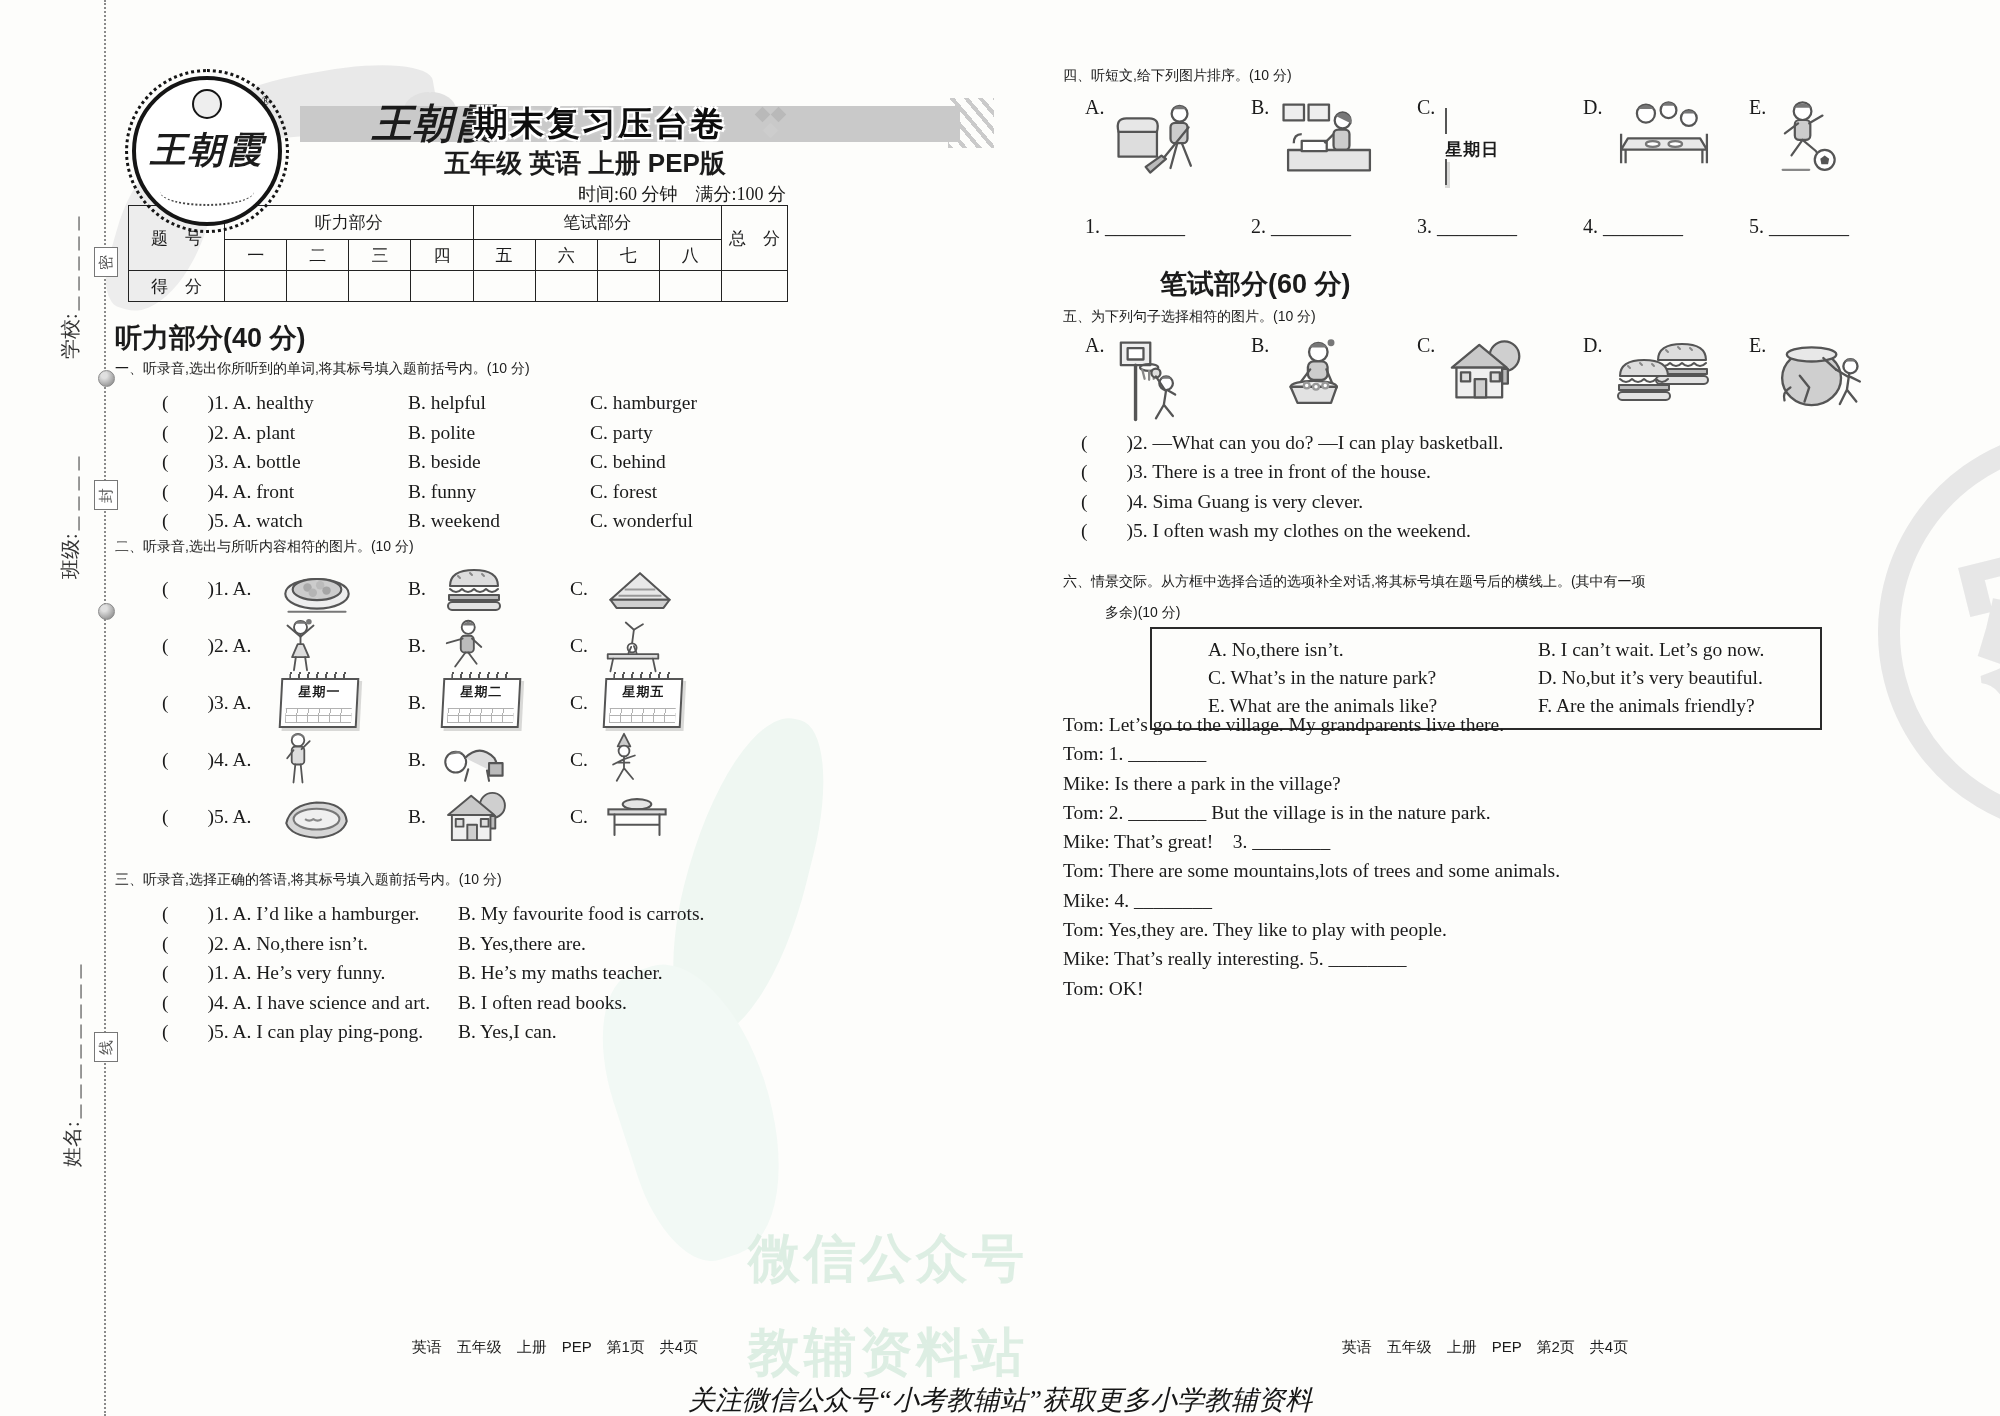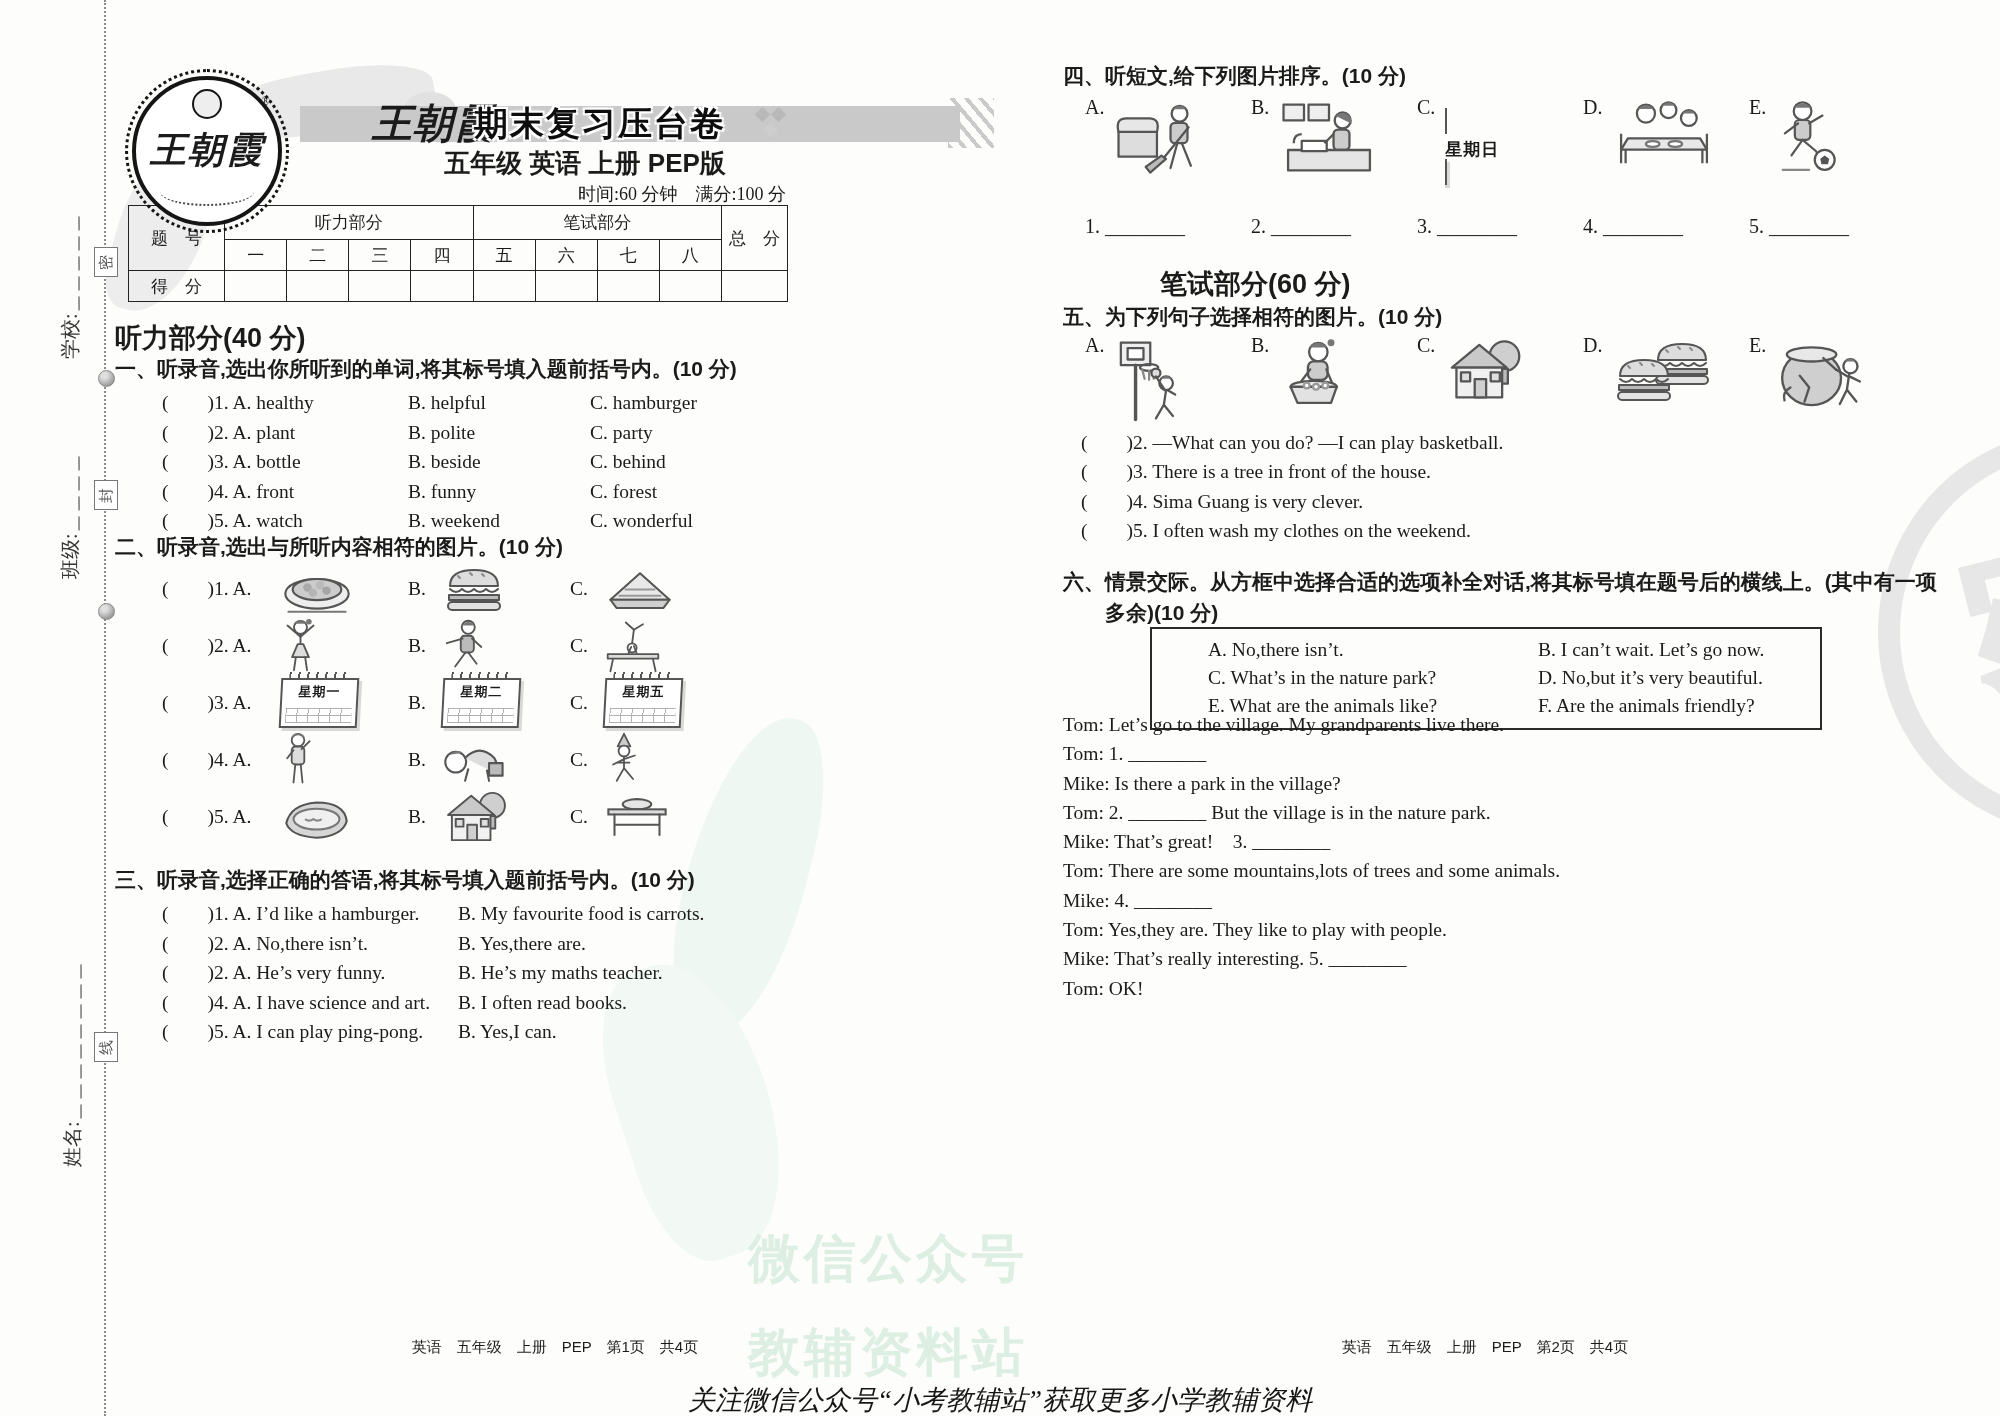--- a/index.html
+++ b/index.html
@@ -57,21 +57,21 @@
   
   .scoretable{position:absolute;left:128px;top:205px;z-index:1;}
   .scoretable table{border-collapse:collapse;table-layout:fixed;width:660px;}
   .scoretable td{border:1.6px solid #222;text-align:center;font-family:"Liberation Sans",sans-serif;
                  font-size:17px;height:30px;padding:0;}
   .scoretable tr.r1 td{height:33px;}
   
   .h-part{position:absolute;z-index:1;font-family:"Liberation Sans",sans-serif;
           font-weight:bold;font-size:27px;}
   .sec{position:absolute;z-index:1;}
-  .sec .title{font-family:"Liberation Sans",sans-serif;font-weight:bold;font-size:21px;line-height:27px;white-space:nowrap;}
+  .sec .title{font-family:"Liberation Sans",sans-serif;font-weight:normal;font-size:14px;line-height:27px;white-space:nowrap;}
   .trow{display:flex;padding-left:47px;font-size:19.5px;line-height:29.5px;}
   .trow .l{width:246px;}
   .trow .m{width:182px;}
   .trow3 .l3{width:296px;}
   .trow3{display:flex;padding-left:47px;font-size:19.5px;line-height:29.5px;}
   .irow{display:flex;align-items:center;height:57px;padding-left:47px;font-size:19.5px;}
   .irow .ql{width:118px;}
   .irow .lb{width:34px;}
   .irow .pc{width:128px;display:flex;justify-content:flex-start;}
   .ill{display:block;}
@@ -496,21 +496,21 @@
     <div style="height:6px"></div>
     <div class="trow3">
         <span class="l3 nw">(　　)1. A. I’d like a hamburger.</span>
         <span class="nw">B. My favourite food is carrots.</span>
       </div>
     <div class="trow3">
         <span class="l3 nw">(　　)2. A. No,there isn’t.</span>
         <span class="nw">B. Yes,there are.</span>
       </div>
     <div class="trow3">
-        <span class="l3 nw">(　　)2. A. He’s very funny.</span>
+        <span class="l3 nw">(　　)1. A. He’s very funny.</span>
         <span class="nw">B. He’s my maths teacher.</span>
       </div>
     <div class="trow3">
         <span class="l3 nw">(　　)4. A. I have science and art.</span>
         <span class="nw">B. I often read books.</span>
       </div>
     <div class="trow3">
         <span class="l3 nw">(　　)5. A. I can play ping-pong.</span>
         <span class="nw">B. Yes,I can.</span>
       </div>

